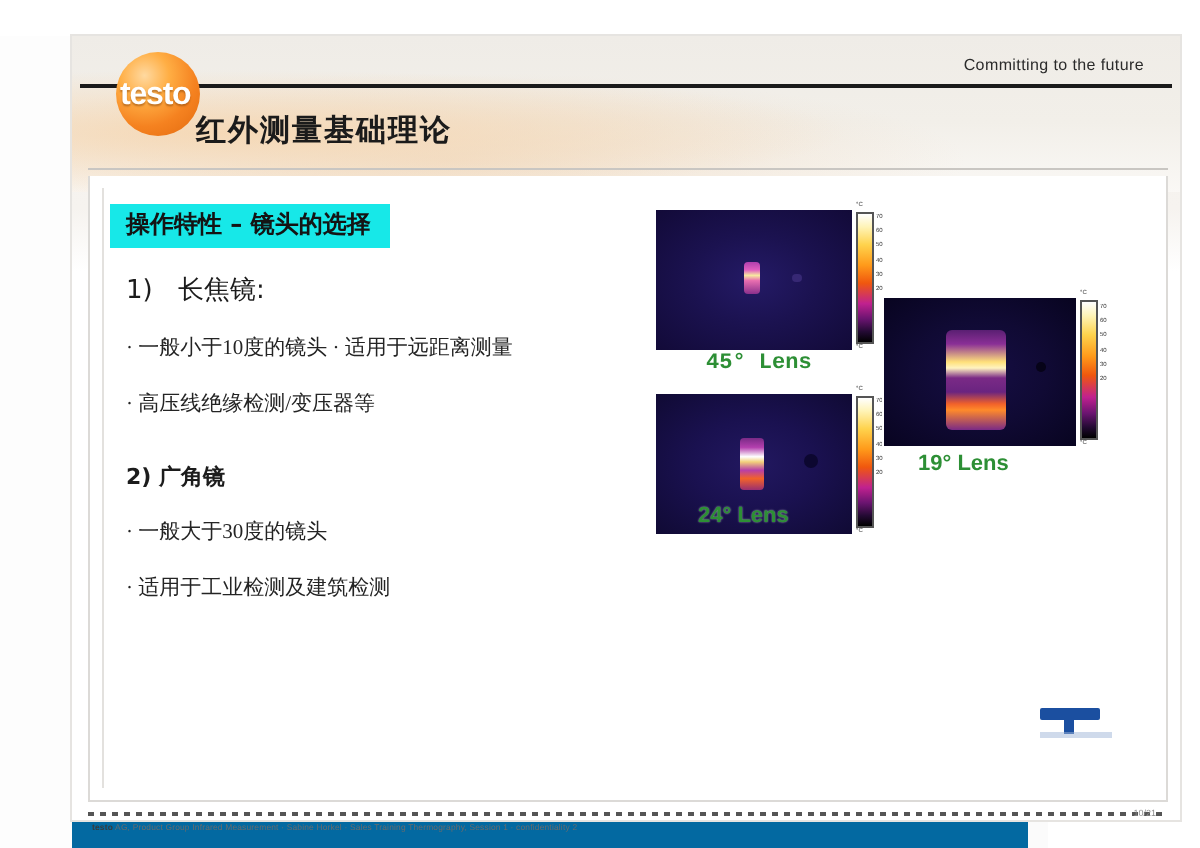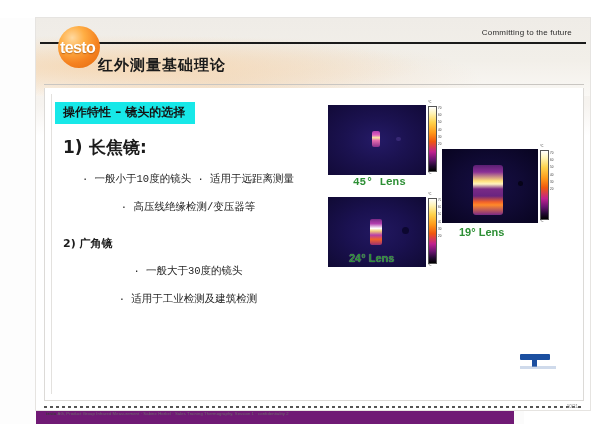--- a/index.html
+++ b/index.html
@@ -3,21 +3,21 @@
 <meta charset="utf-8">
 <style>
   html,body{margin:0;padding:0;}
   body{
     width:600px;height:424px;overflow:hidden;
     background:#ffffff;
     font-family:"Liberation Sans", sans-serif;
   }
   .canvas{
     position:relative;width:524px;height:424px;
-    background:#701a75;
+    background:#0369a1;
   }
   
   .frame-left{position:absolute;left:0;top:0;width:36px;height:424px;background:#fdfdfd;}
   .frame-right{position:absolute;right:0;top:0;width:10px;height:424px;background:#fbfbfb;}
   .frame-top{position:absolute;left:0;top:0;width:600px;height:18px;background:#ffffff;}
 
   
   .slide{
     position:absolute;left:36px;top:18px;width:554px;height:392px;
     background:linear-gradient(180deg,#f3f0ec 0%,#f6f3ef 22%,#ffffff 30%,#ffffff 100%);
@@ -70,28 +70,27 @@
     padding:2px 10px 3px 8px;
     font-size:12px;font-weight:bold;color:#141414;
     font-family:"DejaVu Sans","Liberation Sans",sans-serif;
   }
   .vline{
     position:absolute;left:6px;top:6px;width:1px;height:300px;background:#e3e1de;
   }
 
   .bullets{position:absolute;left:18px;top:48px;width:250px;}
   .b-head{
-    font-size:17px;font-weight:bold;color:#1c1c1c;margin:0 0 14px 0;
+    font-size:13px;font-weight:normal;color:#1c1c1c;margin:0 0 14px 0;
     font-family:"DejaVu Sans","Liberation Sans",sans-serif;
   }
   .b-head .num{display:inline-block;width:26px;}
   .b-line{
     font-size:10.5px;color:#242424;margin:0 0 15px 0;line-height:1.25;
-    font-family:Liberation Mono, monospace;
-    text-align:center;
+    font-family:Liberation Serif, serif;
   }
   .b-head2{
     font-size:11px;font-weight:bold;color:#1c1c1c;margin:22px 0 14px 0;
     font-family:"DejaVu Sans","Liberation Sans",sans-serif;
   }
 
   
   .img-panel{
     position:absolute;left:278px;top:8px;width:252px;height:292px;
     background:#ffffff;

